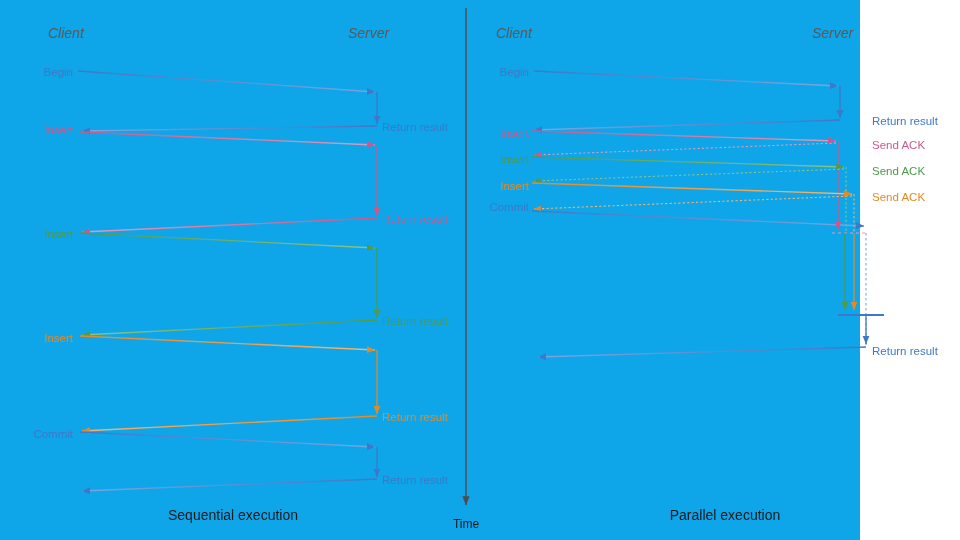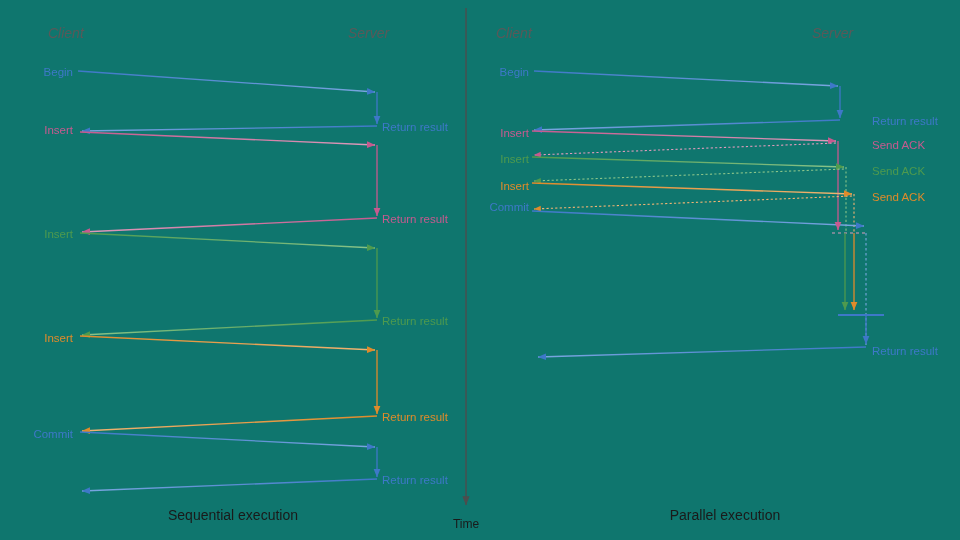--- a/index.html
+++ b/index.html
@@ -8,23 +8,23 @@
     background: #ffffff;
   }
   body {
     width: 960px;
     height: 540px;
     overflow: hidden;
     font-family: "Liberation Sans", sans-serif;
   }
   #stage {
     position: relative;
-    width: 960px;
+    width: 860px;
     height: 540px;
-    background: #0f766e;
+    background: #0ea5e9;
   }
   svg.diagram {
     position: absolute;
     left: 0;
     top: 0;
     width: 960px;
     height: 540px;
   }
   .lane-title {
     font-style: italic;

